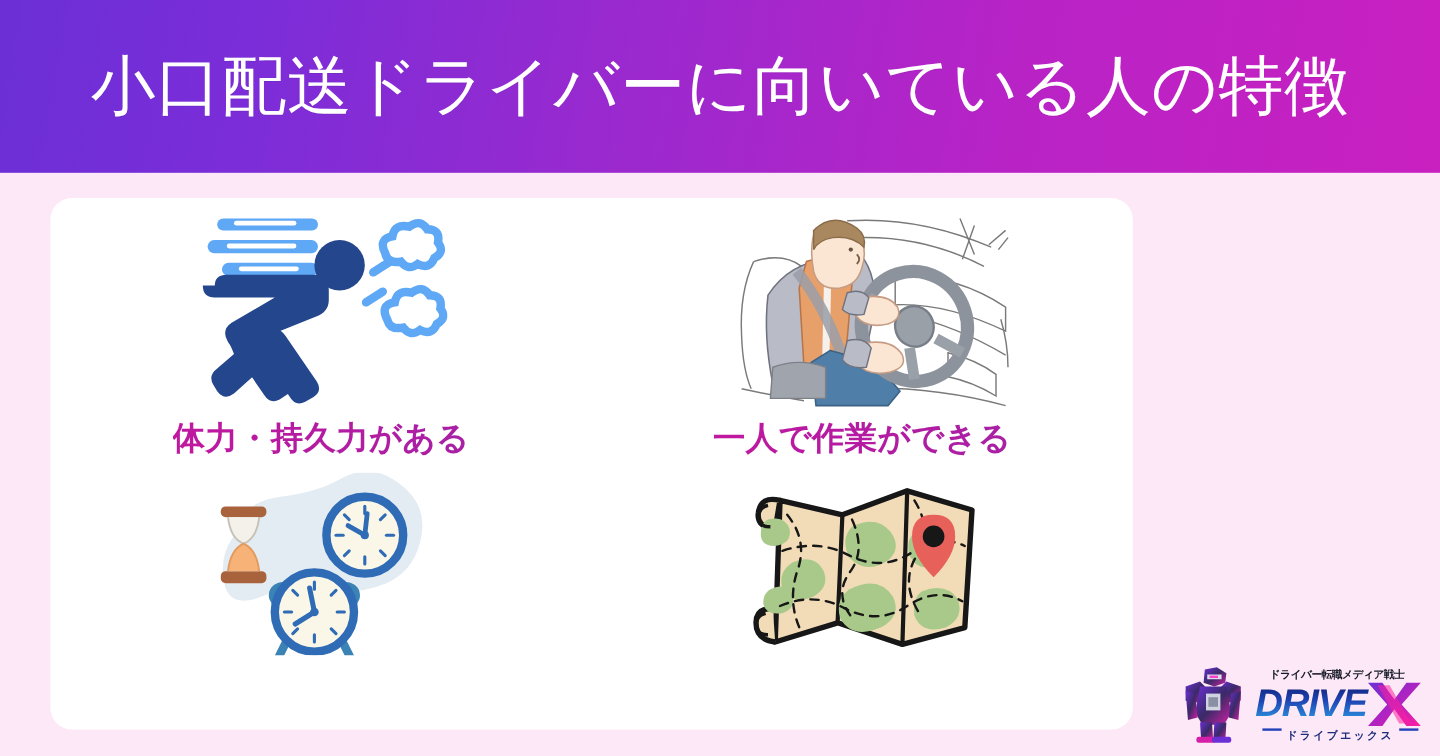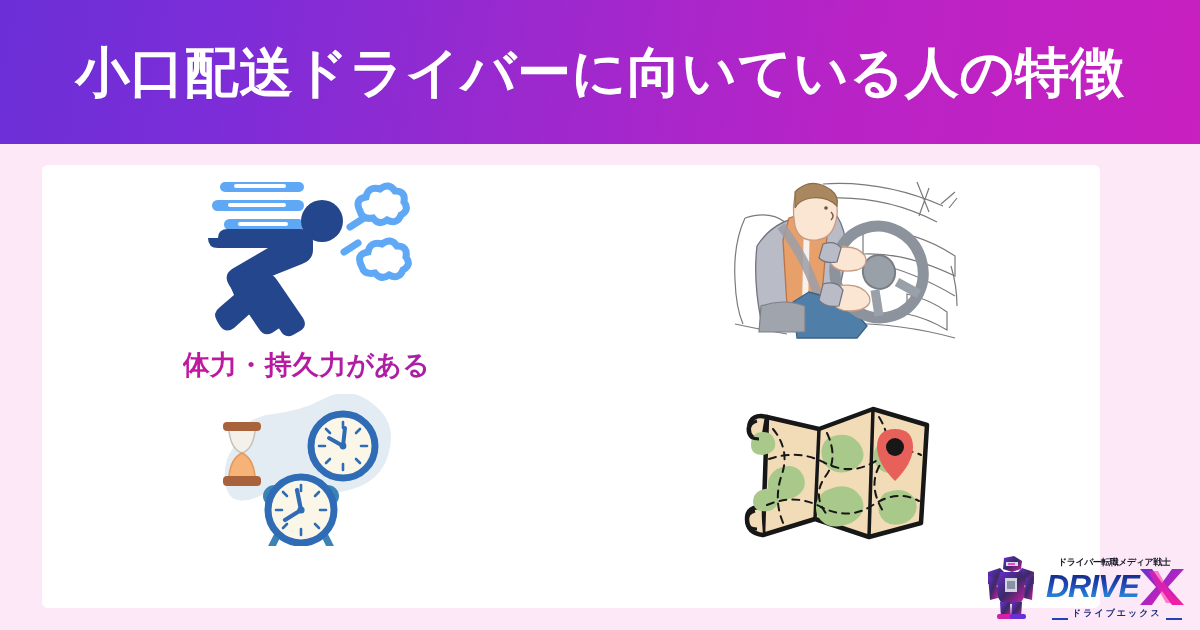--- a/index.html
+++ b/index.html
@@ -12,33 +12,33 @@
 
   
   .header {
     position:absolute; left:0; top:0; width:1200px; height:144px;
     background:linear-gradient(100deg,#6b2fd6 0%,#7b2dd8 18%,#9c29ce 45%,#b823c6 70%,#c920c0 100%);
     display:flex; align-items:center; justify-content:center;
   }
   .header-title {
     color:#ffffff;
     font-size:54px;
-    font-weight:bold;
+    font-weight:normal;
     letter-spacing:0.01em;
     line-height:1;
     white-space:nowrap;
     text-shadow:0 1px 0 rgba(0,0,0,0.06);
   }
 
   
   .card {
     position:absolute; left:42px; top:165px;
-    width:1058px; height:443px;
+    width:902px; height:443px;
     background:#ffffff;
-    border-radius:6px;
+    border-radius:18px;
     padding-left:17px;
   }
 
   .grid {
     position:absolute; left:0; top:0; width:100%; height:100%;
     display:grid;
     grid-template-columns:1fr 1fr;
     grid-template-rows:1fr 1fr;
   }
   .cell {
@@ -79,21 +79,21 @@
     color:#141826; letter-spacing:-0.5px; white-space:nowrap;text-align:center;
   }
   .logo-main {
     position:absolute; top:15px; left:0;
     width:142px; height:38px;
   }
   .logo-kana-bot {
     position:absolute; bottom:2px; left:6px;
     font-size:9px; font-weight:bold;
     color:#1d2b7a; letter-spacing:2px; white-space:nowrap;
-    display:flex; align-items:flex-end; gap:4px;
+    display:flex; align-items:flex-start; gap:4px;
   }
   .kana-rule { display:inline-block; width:16px; height:2px; background:#2541b8; }
 </style>
 </head>
 <body>
 
 <div class="header">
   <div class="header-title">小口配送ドライバーに向いている人の特徴</div>
 </div>
 
@@ -175,20 +175,21 @@
           <ellipse cx="168" cy="98" rx="16" ry="17" transform="rotate(-18 168 98)" fill="#9aa0a8" stroke="#787e87" stroke-width="2"></ellipse>
           <path d="M150 86 l-20 -12 M186 108 l22 12 M164 116 l4 26" stroke="#9aa0a8" stroke-width="9" fill="none"></path>
 
           <path d="M124 74 q22 -4 30 8 q4 10 -8 14 q-18 4 -26 -6 q-4 -12 4 -16 z" fill="#fbe6d4" stroke="#c79c84" stroke-width="1.3"></path>
           <path d="M126 112 q24 -4 32 10 q4 10 -10 14 q-20 4 -28 -8 q-2 -12 6 -16 z" fill="#fbe6d4" stroke="#c79c84" stroke-width="1.3"></path>
 
           <path d="M112 70 q12 -4 18 4 l-4 14 q-12 2 -18 -4 z" fill="#b9bcc6" stroke="#6f7380" stroke-width="1.2"></path>
           <path d="M112 110 q14 -4 20 6 l-4 16 q-14 2 -20 -6 z" fill="#b9bcc6" stroke="#6f7380" stroke-width="1.2"></path>
         </svg>
       </div>
+      <div class="cell-label">一人で作業ができる</div>
     </div>
 
     <div class="cell r2">
       <div class="cell-art">
         <svg width="240" height="152" viewBox="0 0 240 152">
 
           <path d="M46 54 q6 -30 40 -34 q30 -4 48 -14 q28 -16 52 4 q24 18 16 48 q-6 24 -28 34 q-24 10 -54 6 q-30 -4 -52 6 q-28 10 -30 -18 q-2 -18 8 -32 z" fill="#e3ecf3"></path>
 
           <g>
             <rect x="36" y="28" width="38" height="9" rx="4" fill="#a8623c"></rect>

